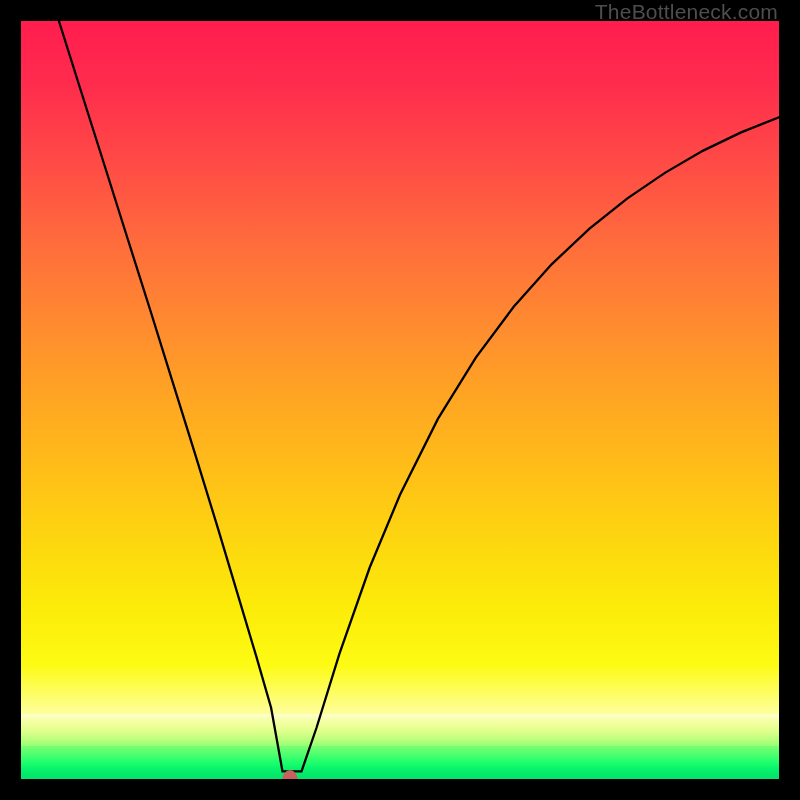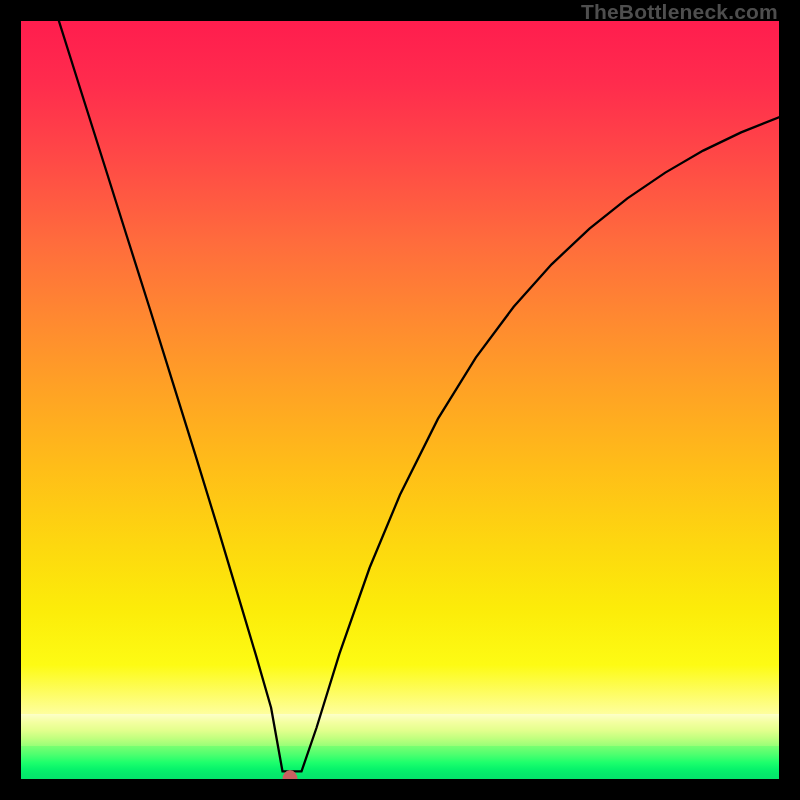--- a/index.html
+++ b/index.html
@@ -84,21 +84,21 @@
     left: 0; top: 0;
     width: 758px;
     height: 758px;
   }
   .watermark {
     position: absolute;
     top: 0px;
     right: 22px;
     color: #4e4e4e;
     font-size: 21px;
-    font-weight: 700;
+    font-weight: 400;
     letter-spacing: 0.2px;
   }
   .marker {
     position: absolute;
     width: 15px;
     height: 18px;
     border-radius: 50%;
     background: #c86060;
     transform: translate(-50%, -50%);
   }

